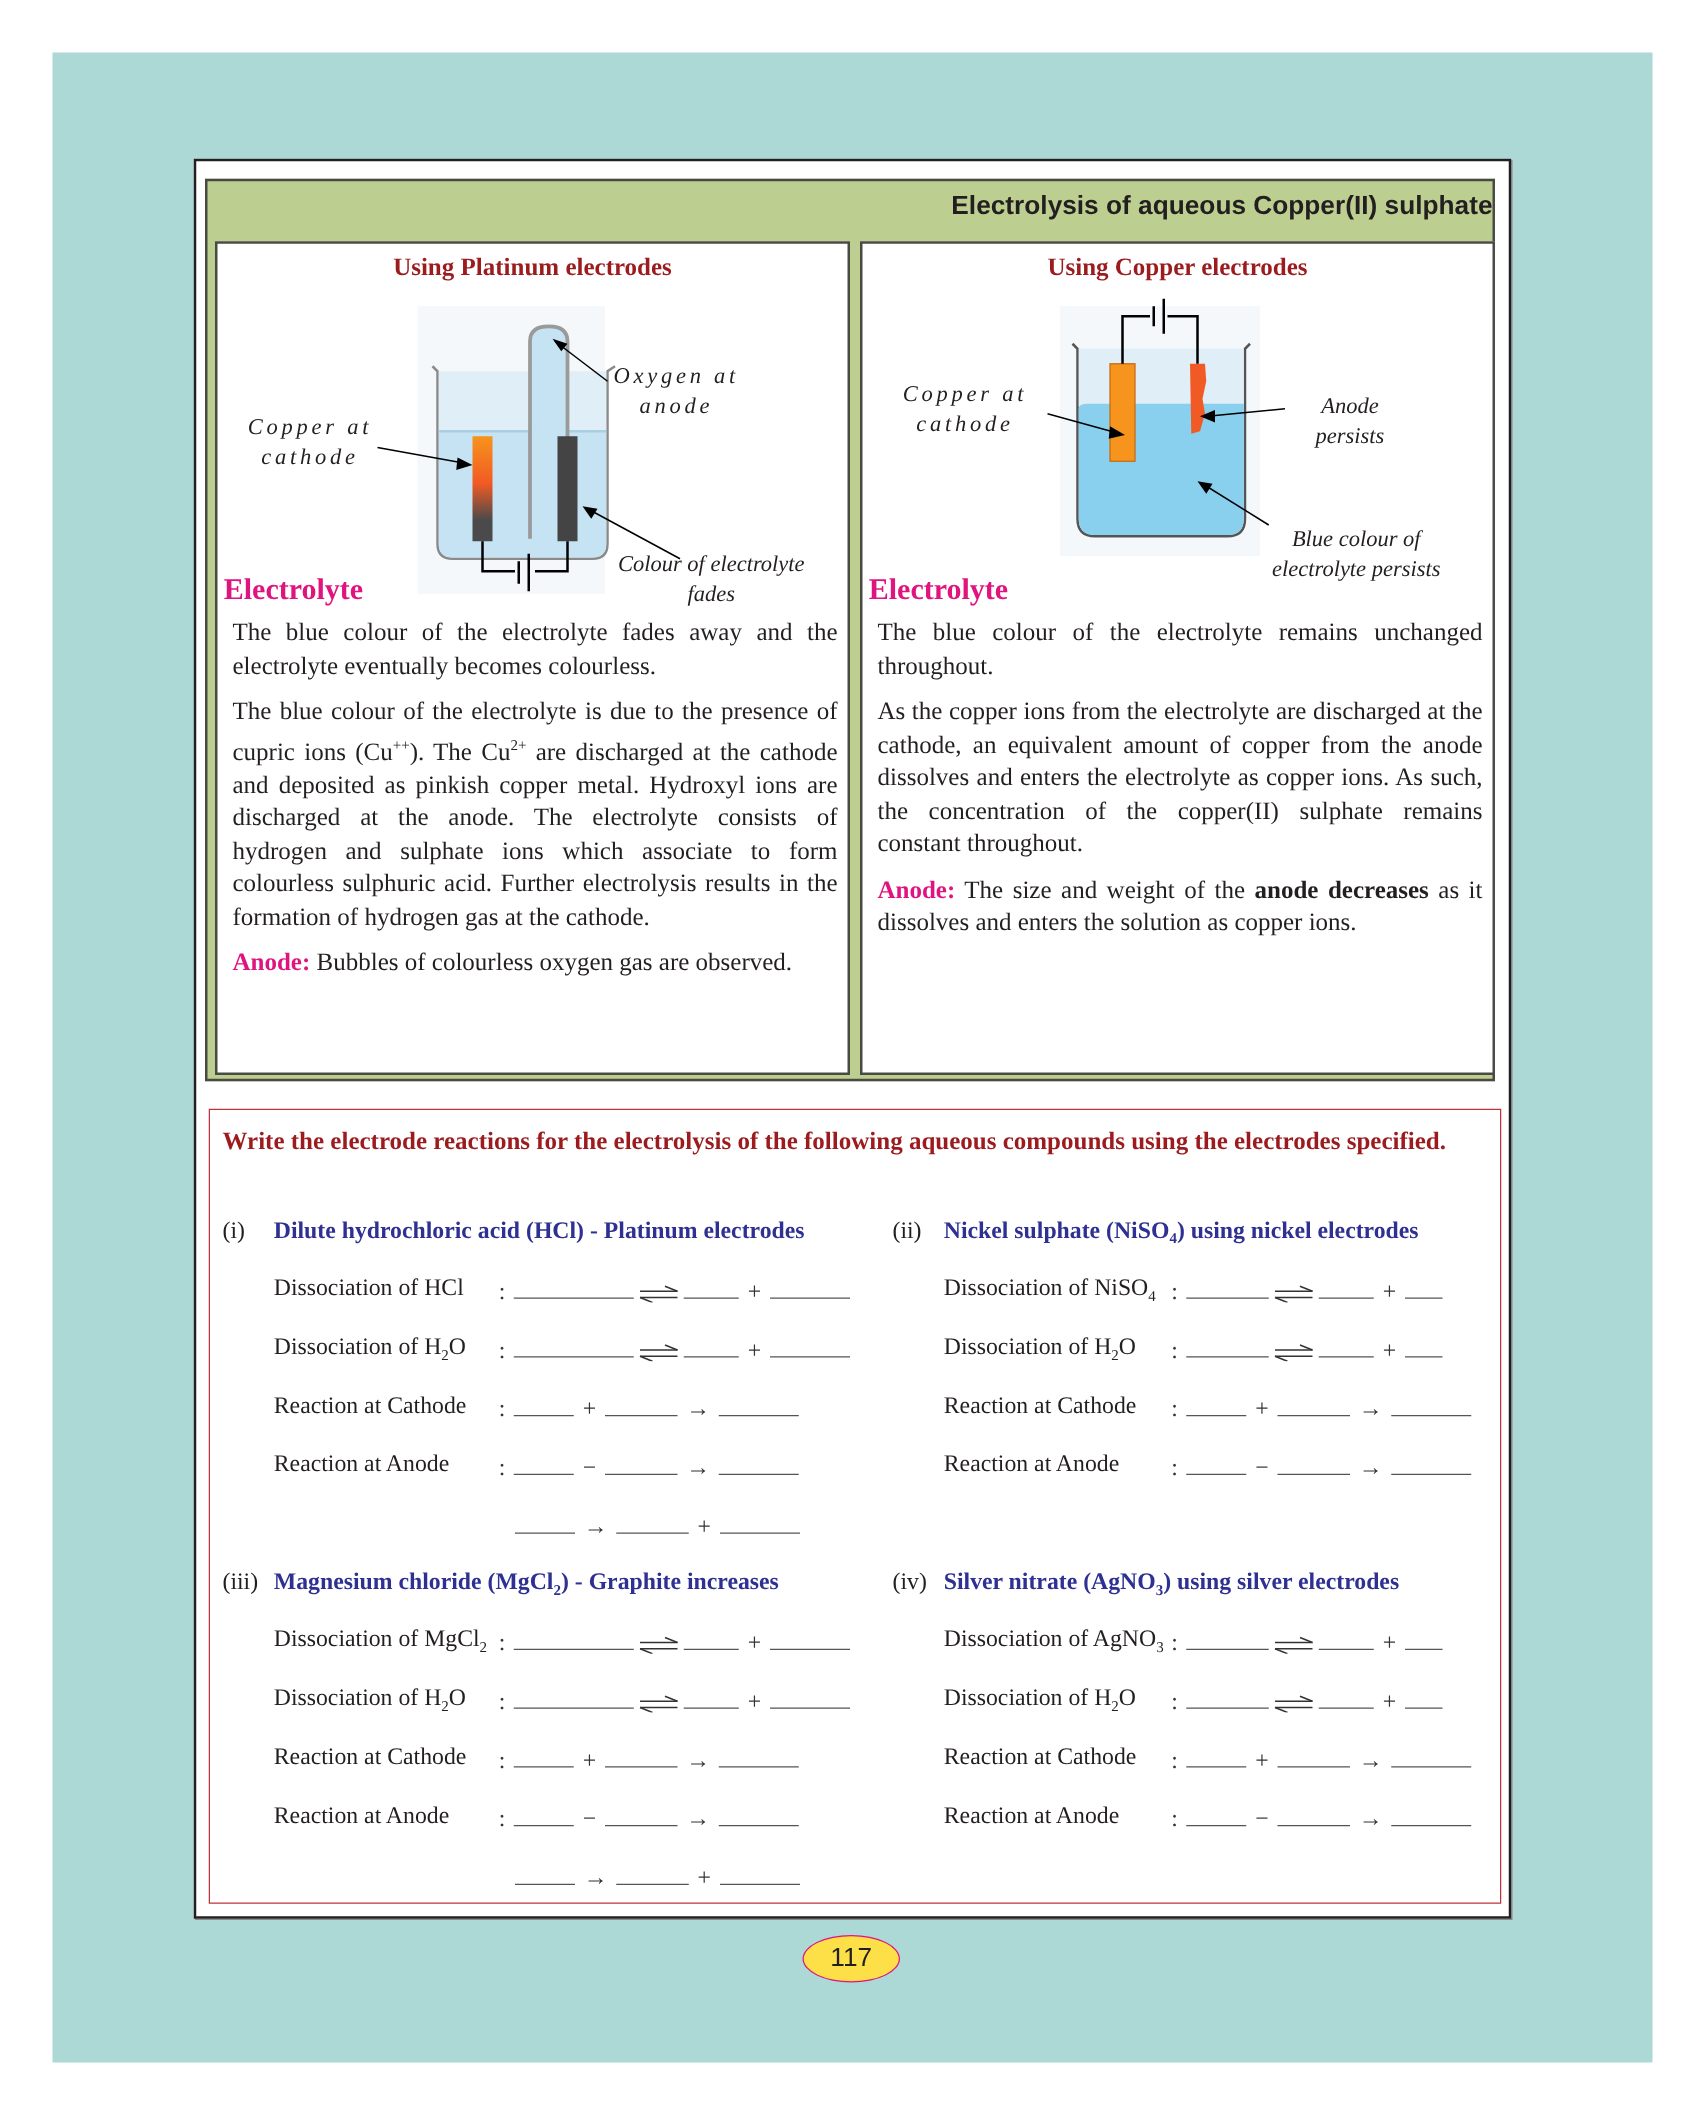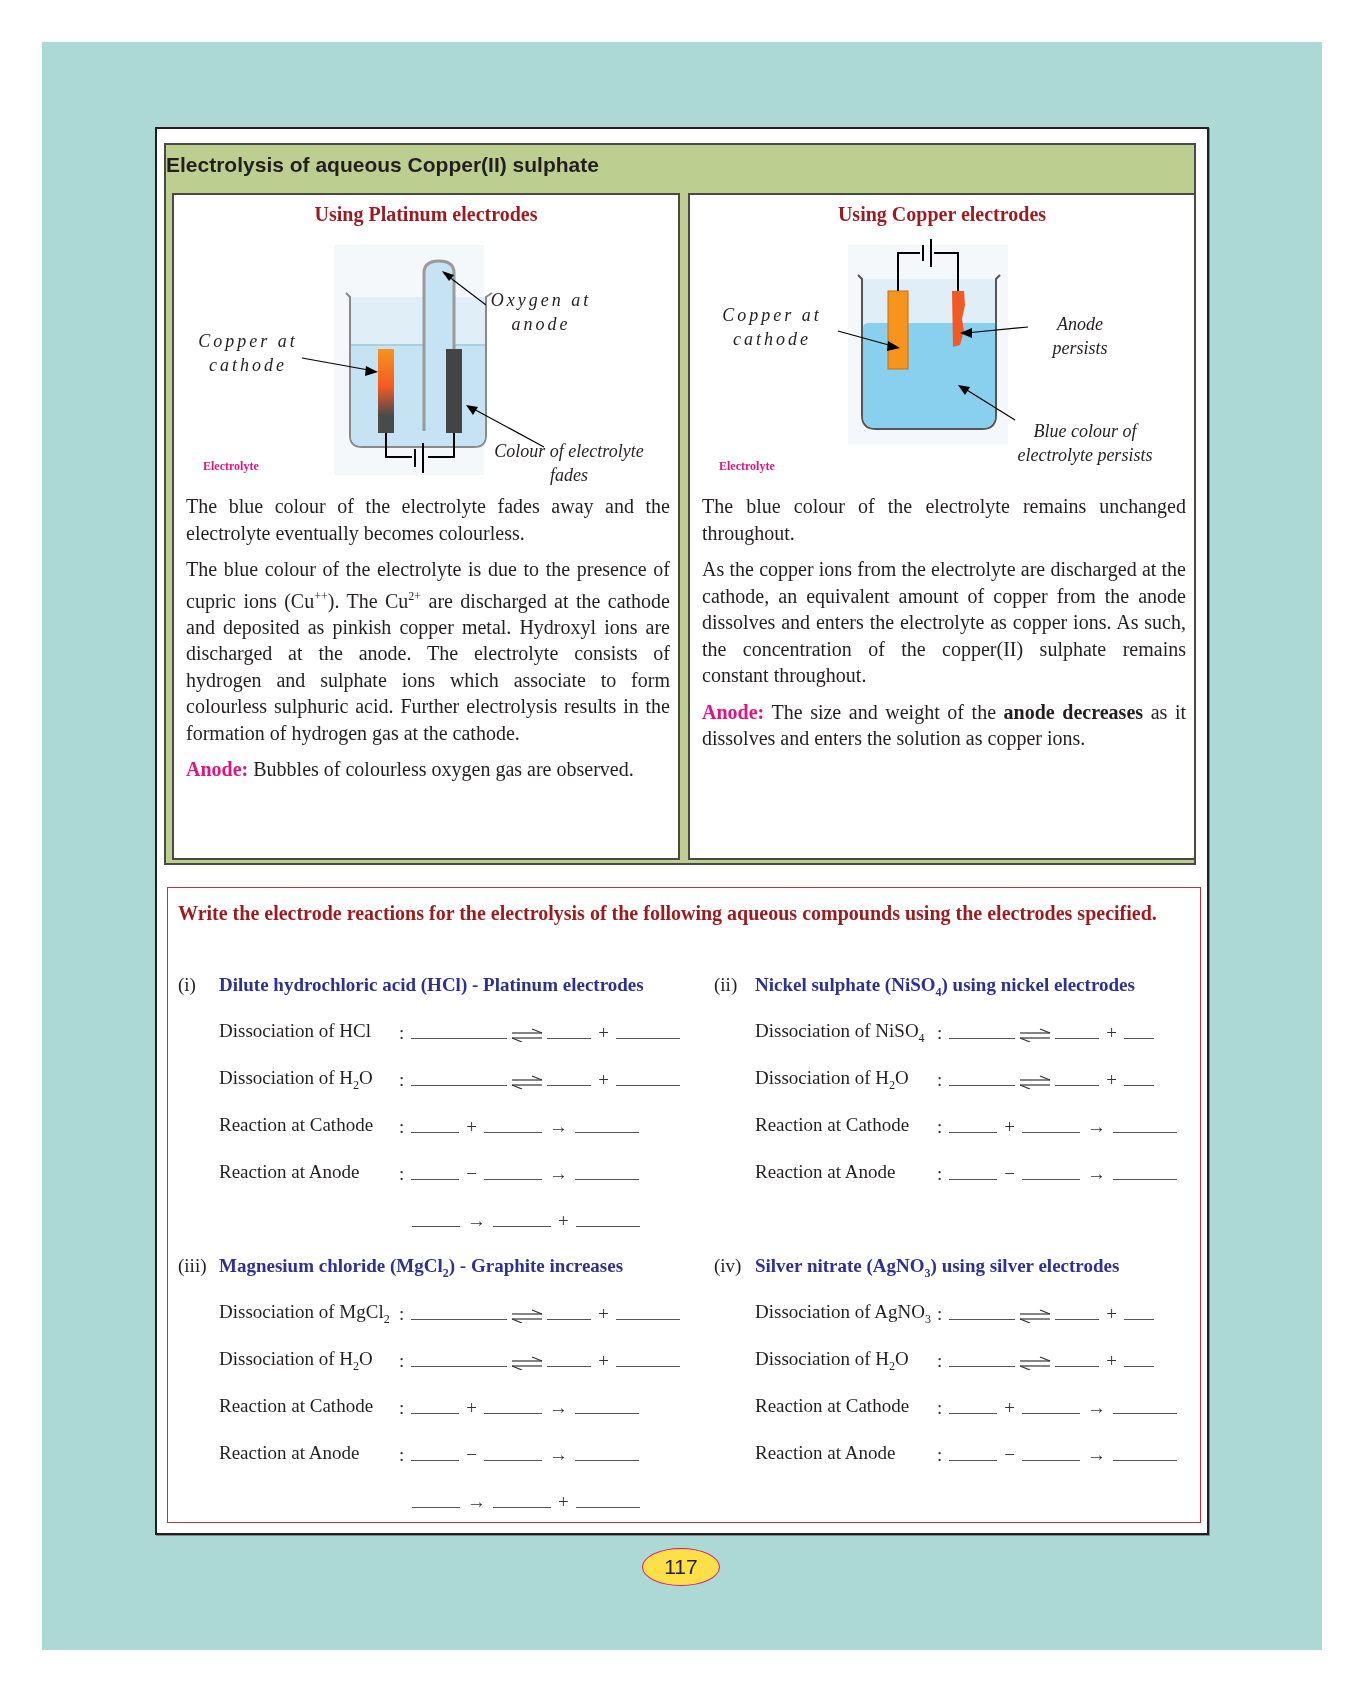--- a/index.html
+++ b/index.html
@@ -1,28 +1,28 @@
 <!DOCTYPE html>
 <html><head>
 <meta charset="utf-8">
 <style>
   html,body{margin:0;padding:0;}
   body{width:1366px;height:1690px;background:#ffffff;position:relative;overflow:hidden;font-family:"Liberation Serif",serif;color:#231f20;}
   .teal{position:absolute;left:42px;top:42px;width:1280px;height:1608px;background:#acd8d6;}
   .frame{position:absolute;left:155px;top:127px;width:1050px;height:1404px;background:#fff;border:2px solid #231f20;box-shadow:1px 1px 0 #888;}
   .green{position:absolute;left:164px;top:143px;width:1032px;height:722px;background:#bdcf90;border:2px solid #4a4a44;box-sizing:border-box;}
-  .green-title{position:absolute;left:0;right:0;top:8px;text-align:left;font-family:"Liberation Sans",sans-serif;font-weight:bold;font-size:21px;color:#231f20;}
+  .green-title{position:absolute;left:0;right:0;top:8px;text-align:right;font-family:"Liberation Sans",sans-serif;font-weight:bold;font-size:21px;color:#231f20;}
   .card{position:absolute;top:48px;width:508px;height:667px;background:#fff;border:2px solid #4a4a44;box-sizing:border-box;}
   .card.left{left:6px;}
   .card.right{left:522px;}
   .card-title{position:absolute;left:0;right:0;top:8px;text-align:center;font-weight:bold;font-size:20px;color:#9b1b1e;}
   .diagram{position:absolute;left:0;top:40px;width:504px;height:250px;}
   .lbl{position:absolute;font-style:italic;font-size:18px;text-align:center;line-height:24px;color:#231f20;}
   .spaced{letter-spacing:3px;}
-  .section-h{position:absolute;left:29px;font-weight:bold;font-size:12px;color:#e0147e;}
+  .section-h{position:absolute;left:5px;font-weight:bold;font-size:24px;color:#e0147e;}
   .body-text{position:absolute;left:12px;width:484px;font-size:20px;line-height:26.5px;text-align:justify;}
   .body-text p{margin:0 0 10px 0;}
   .pink{color:#e0147e;font-weight:bold;}
   .exercise{position:absolute;left:167px;top:887px;width:1034px;height:636px;border:1.5px solid #c0323b;box-sizing:border-box;background:#fff;}
   .ex-head{position:absolute;left:10px;right:10px;top:12px;font-weight:bold;font-size:20px;line-height:27px;color:#9b1b1e;text-align:justify;}
   .q{position:absolute;font-size:19px;}
   .q-num{position:absolute;left:0;top:0;}
   .q-title{position:absolute;left:41px;top:0;font-weight:bold;color:#2e3192;white-space:nowrap;}
   .row{position:absolute;left:41px;white-space:nowrap;font-size:19px;}
   .row .rl{position:absolute;left:0;top:0;}

